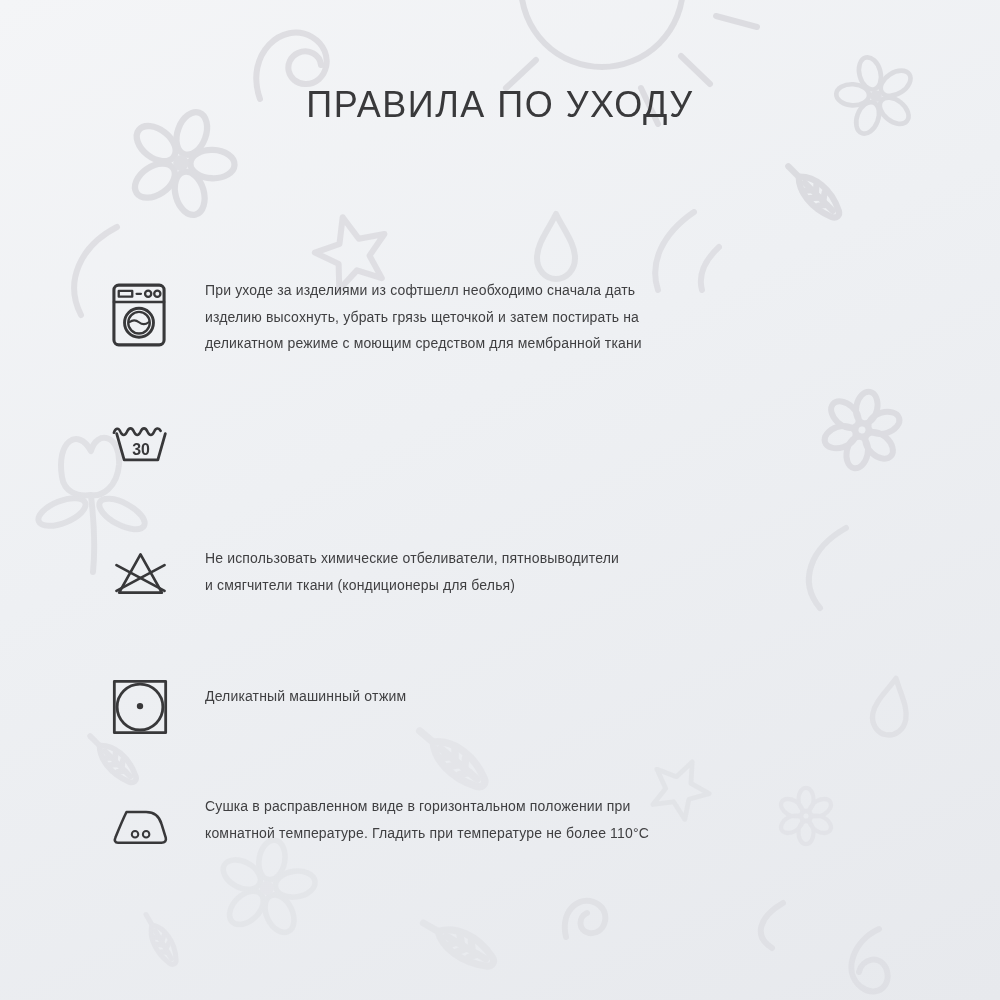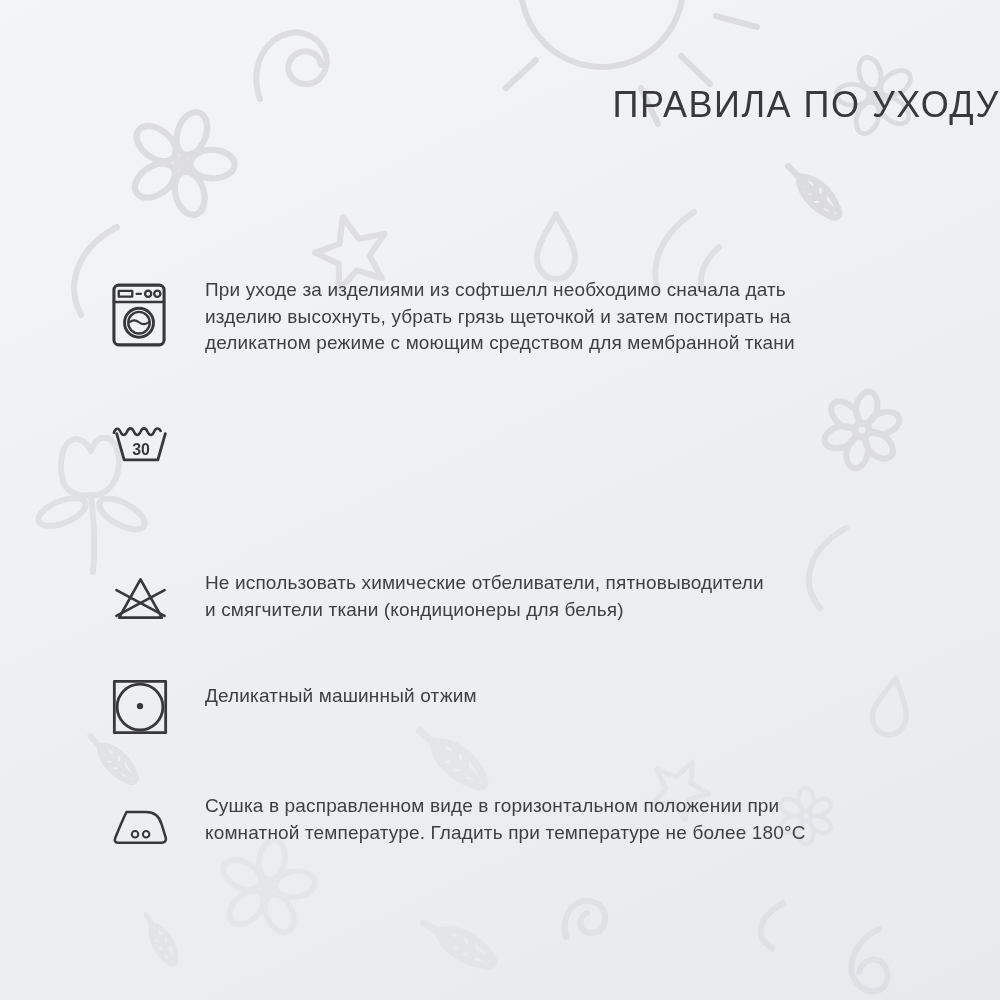--- a/index.html
+++ b/index.html
@@ -5,36 +5,36 @@
   html,body{margin:0;padding:0}
   body{
     width:1000px;height:1000px;position:relative;overflow:hidden;
     background:linear-gradient(155deg,#f4f5f7 0%,#eef0f3 42%,#e7e9ed 100%);
     font-family:"Liberation Sans",sans-serif;color:#3f3f41;
   }
   .doodles{position:absolute;left:0;top:0;width:1000px;height:1000px;pointer-events:none}
   .doodles *{fill:none;stroke:#c9c8ce;stroke-width:6;stroke-linecap:round;stroke-linejoin:round}
   .doodles .dotfill{fill:#cbcad0;stroke:none}
   .title{
-    position:absolute;top:84px;left:0;width:100%;margin:0;text-align:right;
+    position:absolute;top:84px;left:0;width:100%;margin:0;text-align:center;
     font-size:36px;font-weight:500;letter-spacing:1.5px;color:#39393b;
   }
   .row{position:absolute;left:110px;width:790px}
   .icon{position:absolute;left:2px;top:0}
   .icon svg{display:block}
   .icon svg *{stroke:#38383a;fill:none;stroke-linecap:round;stroke-linejoin:round}
   .icon svg .fillit{fill:#38383a;stroke:none}
   .icon svg text{fill:#38383a;stroke:none;font-family:"Liberation Sans",sans-serif;font-weight:bold}
   .text{
-    margin:0 0 0 95px;font-size:19px;line-height:26.5px;letter-spacing:.15px;
+    margin:0 0 0 95px;font-size:14px;line-height:26.5px;letter-spacing:.15px;
     white-space:pre-line;max-width:720px;
   }
   #row1{top:277px}#row1 .icon{top:5px}
   #row2{top:415px}#row2 .icon{top:8px}
-  #row3{top:570px}#row3 .icon{top:4px}
+  #row3{top:545px}#row3 .icon{top:4px}
   #row4{top:679px}#row4 .icon{top:0}
   #row4 .text{margin-top:4px}
   #row5{top:793px}#row5 .icon{top:13px}
 </style>
 </head>
 <body>
 
 <svg class="doodles" viewBox="0 0 1000 1000">
   <defs>
     <g id="flower5">
@@ -165,14 +165,14 @@
 
 <div class="row" id="row5">
   <span class="icon">
     <svg width="58" height="41" viewBox="0 0 68 48">
       <path d="M17,7 H40 C51,7 56,14 58,21 L63,37 C64,41 62,43 58,43 L7,43 C3.5,43 2.5,40.5 4,37 C8,27 12,17 17,7 Z" stroke-width="3"></path>
       <circle cx="27" cy="33" r="3.8" stroke-width="2.4"></circle>
       <circle cx="40" cy="33" r="3.8" stroke-width="2.4"></circle>
     </svg>
   </span>
   <p class="text">Сушка в расправленном виде в горизонтальном положении при
-комнатной температуре. Гладить при температуре не более 180°C</p>
+комнатной температуре. Гладить при температуре не более 110°C</p>
 </div>
 
 </body></html>

